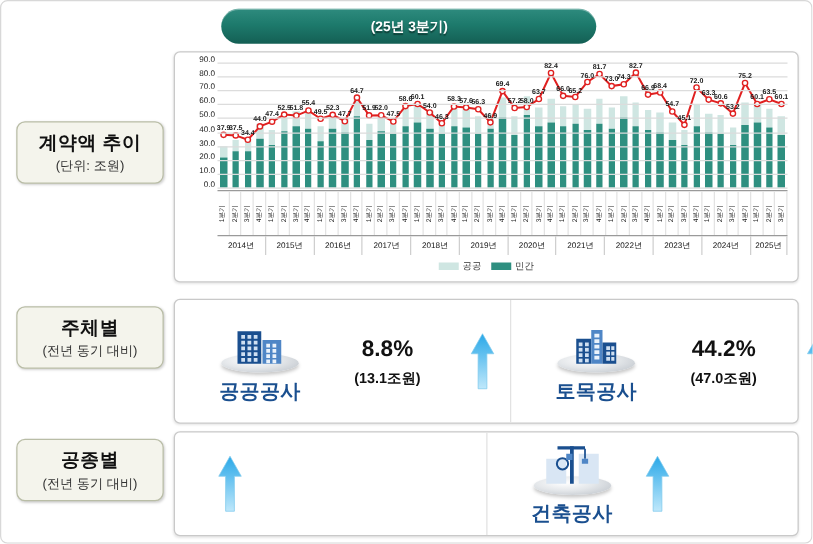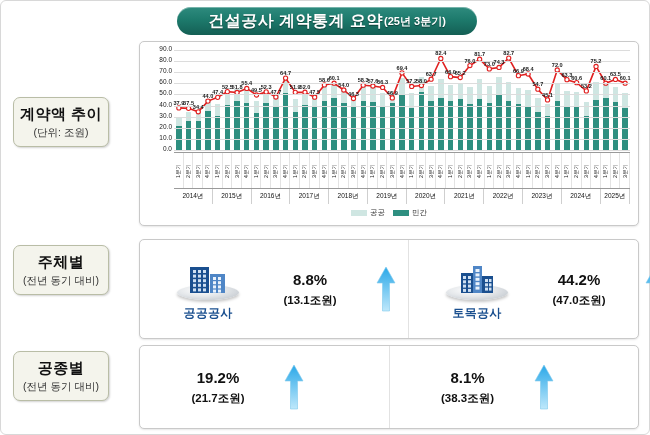--- a/index.html
+++ b/index.html
@@ -38,21 +38,21 @@
     color: #ffffff;
     font-size: 11px; font-weight: bold;
     text-shadow: 0 1px 1px rgba(0,0,0,.45);
     margin-left: 1px;
   }
 
   
   .side-label {
     position: absolute;
     left: 12px;
-    width: 96px;
+    width: 118px;
     background: #f4f4ec;
     border: 1px solid #b9bda6;
     border-radius: 7px;
     box-shadow: 1px 1px 2px rgba(0,0,0,.18);
     display: flex; flex-direction: column;
     align-items: center; justify-content: center;
   }
   .side-label .big {
     font-size: 15px; font-weight: bold; color: #111111;
     letter-spacing: .5px;
@@ -196,39 +196,38 @@
     border-radius: 50%;
     background: radial-gradient(ellipse at 40% 35%, #ffffff 0%, #e4e7ea 45%, #b9bfc6 100%);
     box-shadow: 0 2px 3px rgba(0,0,0,.22);
   }
   .icon-glyph {
     position: absolute; left: 0; bottom: 11px;
     width: 78px; height: 40px;
     display: flex; align-items: flex-end; justify-content: center;
   }
   .icon-caption {
-    font-size: 12px; font-weight: bold; color: #1a4f8f;
+    font-size: 16px; font-weight: bold; color: #1a4f8f;
     margin-top: -1px; letter-spacing: .3px;
   }
   .val-col {
     width: 108px;
     display: flex; flex-direction: column; align-items: center;
     margin-left: 2px;
   }
-  .val-pct { font-size: 15px; font-weight: bold; color: #111111; }
+  .val-pct { font-size: 18px; font-weight: bold; color: #111111; }
   .val-amt { font-size: 11.5px; font-weight: bold; color: #111111; margin-top: 5px; }
   .arrow-col { width: 44px; display: flex; justify-content: center; }
 </style>
 </head>
 <body>
 
 <div id="page">
 
   <div id="title-banner">
-    <span id="title-main">건설공사 계약통계 요약</span>
     <span id="title-sub">(25년 3분기)</span>
   </div>
 
   <div class="side-label" id="label-trend">
     <div class="big">계약액 추이</div>
     <div class="small">(단위: 조원)</div>
   </div>
   <div class="side-label" id="label-entity">
     <div class="big">주체별</div>
     <div class="small">(전년 동기 대비)</div>
@@ -917,49 +916,59 @@
     <path d="M11 2 L20 18 L14.5 18 L14.5 46 L7.5 46 L7.5 18 L2 18 Z" fill="url(#ag2aa8e8)" stroke="#7fc9ec" stroke-width=".6"></path>
   </svg>
           </div>
         </div>
       </div>
   </div>
 
   <div class="panel" id="panel-type">
     <div class="metric-row" id="type-row">
         <div class="metric-cell">
-       <div class="val-col">
-         <div class="val-pct">19.2%</div>
-         <div class="val-amt">(21.7조원)</div>
+       <div class="arrow-col">
+            <svg width="22" height="48" viewBox="0 0 22 48">
+    <defs>
+                <linearGradient id="ag2aa8e8" x1="0" y1="1" x2="0" y2="0">
+      <stop offset="0" stop-color="#bfe8fb"></stop>
+                  <stop offset="1" stop-color="#2aa8e8"></stop>
+    </linearGradient>
+              </defs>
+    <path d="M11 2 L20 18 L14.5 18 L14.5 46 L7.5 46 L7.5 18 L2 18 Z" fill="url(#ag2aa8e8)" stroke="#7fc9ec" stroke-width=".6"></path>
+  </svg>
+          </div>
+        </div>
+        <div class="metric-cell">
+          <div class="icon-col">
+         <div class="icon-disc">
+           <div class="disc-base"></div>
+           <div class="icon-glyph">
+                <svg width="50" height="36" viewBox="0 0 50 36">
+      <rect x="4" y="12" width="16" height="20" fill="#d9e6f4"></rect>
+      <rect x="30" y="8" width="16" height="24" fill="#d9e6f4"></rect>
+      <rect x="23" y="2" width="3" height="30" fill="#1a4f8f"></rect>
+      <rect x="13" y="2" width="22" height="2.6" fill="#1a4f8f"></rect>
+      <line x1="35" y1="4" x2="35" y2="12" stroke="#1a4f8f" stroke-width="1.4"></line>
+      <rect x="32.5" y="12" width="5" height="4" fill="#4f86c6"></rect>
+      <circle cx="17" cy="16" r="4.5" fill="none" stroke="#1a4f8f" stroke-width="1.6"></circle>
+      <rect x="20" y="8" width="5" height="5" fill="#4f86c6"></rect>
+    </svg>
+              </div>
+         </div>
+         <div class="icon-caption">건축공사</div>
        </div>
        <div class="arrow-col">
             <svg width="22" height="48" viewBox="0 0 22 48">
     <defs>
                 <linearGradient id="ag2aa8e8" x1="0" y1="1" x2="0" y2="0">
       <stop offset="0" stop-color="#bfe8fb"></stop>
                   <stop offset="1" stop-color="#2aa8e8"></stop>
     </linearGradient>
               </defs>
     <path d="M11 2 L20 18 L14.5 18 L14.5 46 L7.5 46 L7.5 18 L2 18 Z" fill="url(#ag2aa8e8)" stroke="#7fc9ec" stroke-width=".6"></path>
   </svg>
           </div>
         </div>
-        <div class="metric-cell">
-       <div class="val-col">
-         <div class="val-pct">8.1%</div>
-         <div class="val-amt">(38.3조원)</div>
-       </div>
-       <div class="arrow-col">
-            <svg width="22" height="48" viewBox="0 0 22 48">
-    <defs>
-                <linearGradient id="ag2aa8e8" x1="0" y1="1" x2="0" y2="0">
-      <stop offset="0" stop-color="#bfe8fb"></stop>
-                  <stop offset="1" stop-color="#2aa8e8"></stop>
-    </linearGradient>
-              </defs>
-    <path d="M11 2 L20 18 L14.5 18 L14.5 46 L7.5 46 L7.5 18 L2 18 Z" fill="url(#ag2aa8e8)" stroke="#7fc9ec" stroke-width=".6"></path>
-  </svg>
-          </div>
-        </div>
       </div>
   </div>
 
 </div>
 
 </body></html>

